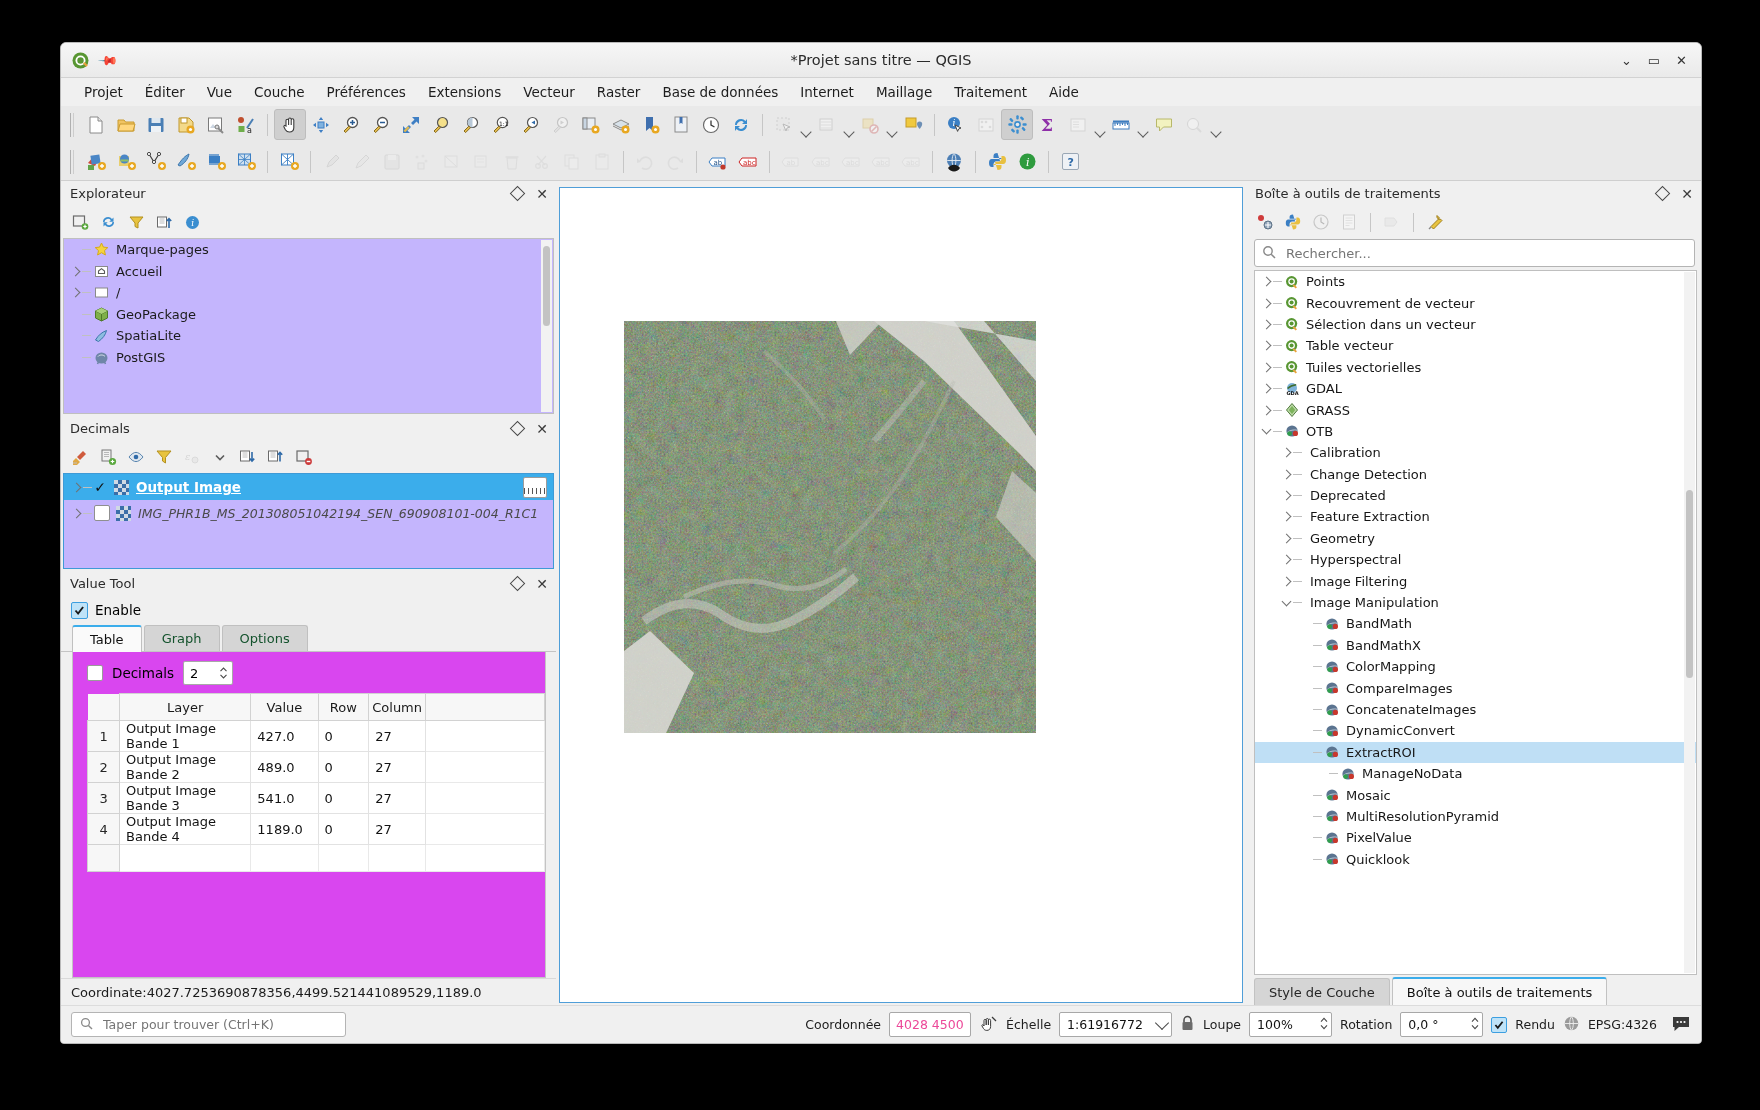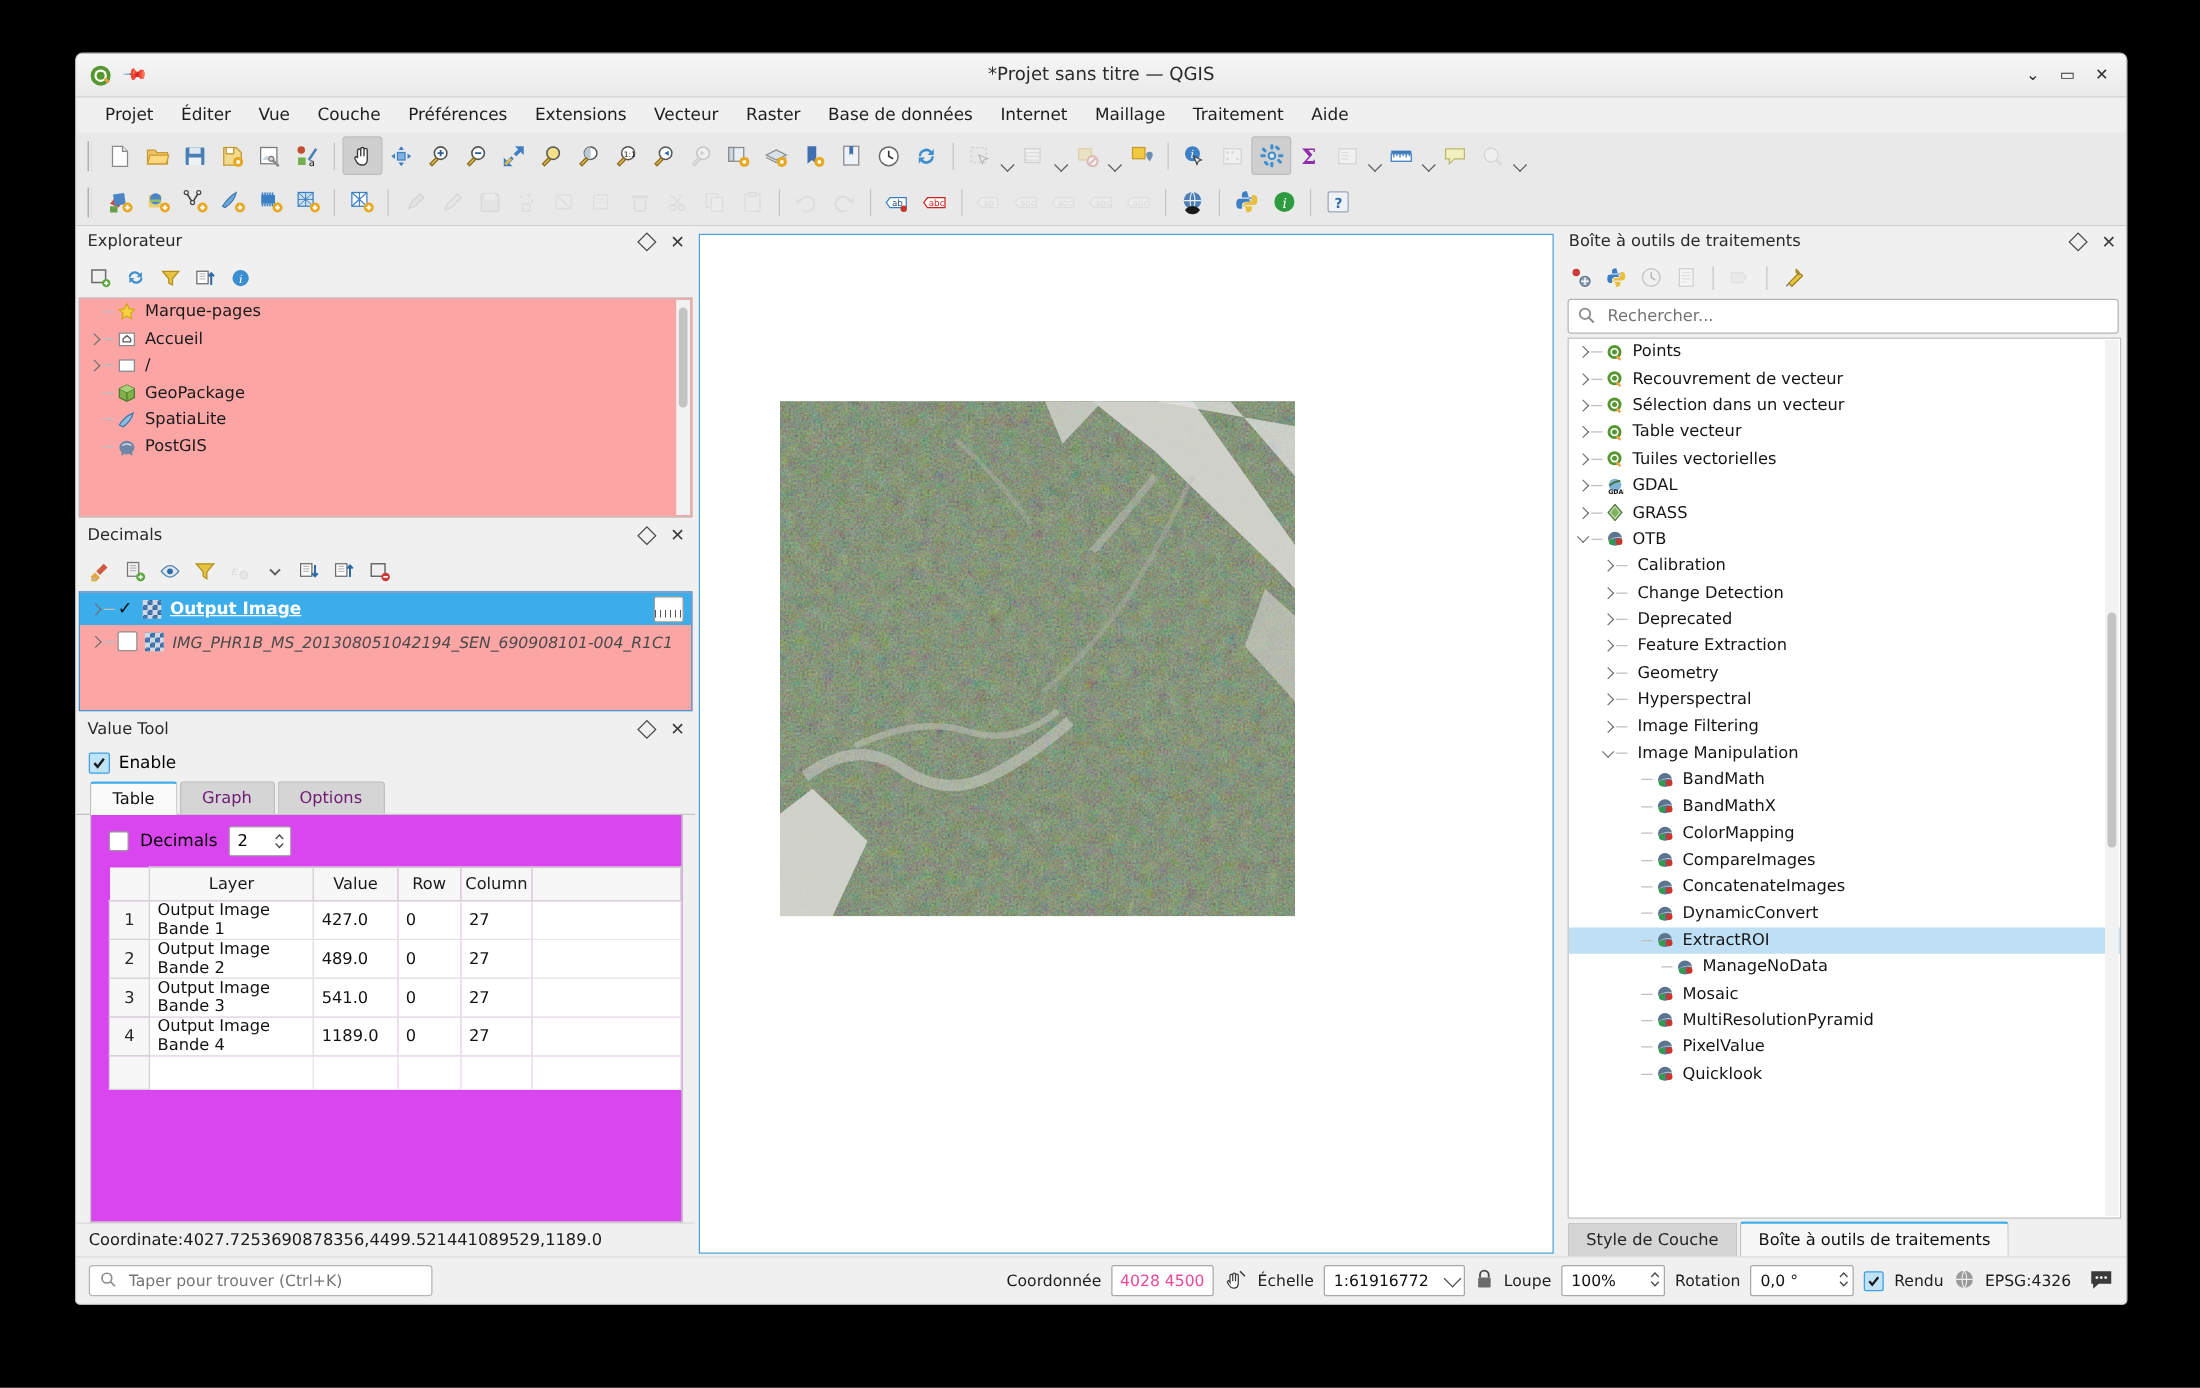--- a/index.html
+++ b/index.html
@@ -54,21 +54,21 @@
   .panel{display:flex;flex-direction:column;background:#f0f0f0;}
   .panel-title{height:25px;display:flex;align-items:center;padding:0 8px 0 9px;font-size:13px;color:#2b2b2b;flex:none;}
   .panel-title .ptools{margin-left:auto;display:flex;gap:13px;align-items:center;color:#3a3a3a;}
   .panel-title .ptools .dia{width:9px;height:9px;border:1.4px solid #4a4a4a;transform:rotate(45deg);}
   .panel-title .ptools .x{font-size:14px;line-height:1;}
 
   .ptoolbar{height:32px;display:flex;align-items:center;gap:2px;padding-left:6px;flex:none;background:#f0f0f0;}
   .pbtn{width:26px;height:26px;display:flex;align-items:center;justify-content:center;border-radius:3px;}
   .pbtn.dis{opacity:.3;}
 
-  .treebox{flex:1;min-height:0;background:#fca5a5;border:1px solid #bfbfbf;margin:0 2px 2px 2px;overflow:hidden;position:relative;}
+  .treebox{flex:1;min-height:0;background:#c4b5fd;border:1px solid #bfbfbf;margin:0 2px 2px 2px;overflow:hidden;position:relative;}
   .treerow{height:21px;display:flex;align-items:center;font-size:13px;color:#1b1b1b;white-space:nowrap;padding-left:4px;}
   .tw{width:14px;display:flex;align-items:center;justify-content:center;flex:none;color:#6c6c6c;font-size:11px;}
   .tw .arrow{width:6px;height:6px;border-right:1.5px solid #707070;border-bottom:1.5px solid #707070;transform:rotate(-45deg);}
   .tw .arrow.down{transform:rotate(45deg);margin-top:-3px;}
   .tdash{width:9px;height:1px;background:#c0c0c0;flex:none;}
   .ticon{width:20px;display:flex;align-items:center;justify-content:center;flex:none;}
 
   
   #leftcol{width:495px;flex:none;display:flex;flex-direction:column;border-right:0px;}
 
@@ -93,21 +93,21 @@
   .edit-badge{position:absolute;right:6px;top:3px;width:22px;height:19px;background:#fff;border:1px solid #9c9c9c;border-radius:2px;
      background-image:repeating-linear-gradient(to right,#555 0 1px,transparent 1px 4px);background-size:100% 6px;background-repeat:no-repeat;background-position:center bottom 3px;}
 
   
   #valuetool{flex:1;min-height:0;display:flex;flex-direction:column;}
   .vt-enable{height:28px;display:flex;align-items:center;gap:7px;padding-left:10px;font-size:13.5px;flex:none;}
   .chk-on{width:15px;height:15px;border:1.3px solid #3d9fe0;background:#bfe3f8;border-radius:2px;display:flex;align-items:center;justify-content:center;flex:none;}
   .chk-on svg{display:block;}
   .vt-tabs{height:27px;display:flex;align-items:flex-end;padding-left:11px;flex:none;border-bottom:1px solid #c4c4c4;}
   .vt-tab{height:25px;padding:0 17px;display:flex;align-items:center;font-size:13px;background:#d5d5d5;border:1px solid #c0c0c0;border-bottom:none;
-     border-radius:3px 3px 0 0;margin-right:2px;color:#701a75;}
+     border-radius:3px 3px 0 0;margin-right:2px;color:#14532d;}
   .vt-tab.on{background:#fafafa;border-top:2px solid #3badeb;color:#111;position:relative;top:1px;}
   .vt-panel{flex:1;min-height:0;background:#d946ef;border:1px solid #c4c4c4;border-top:none;margin:0 10px 0 11px;display:flex;flex-direction:column;padding-top:7px;}
   .dec-row{height:28px;display:flex;align-items:center;gap:9px;padding-left:14px;font-size:13.5px;flex:none;}
   .dec-chk{width:14px;height:14px;border:1.3px solid #9a9a9a;background:#fff;border-radius:2px;flex:none;}
   .spin{width:42px;height:22px;border:1px solid #a8a8a8;background:#fff;border-radius:2px;display:flex;align-items:center;font-size:13px;padding-left:6px;position:relative;}
   .spin .arrows{position:absolute;right:4px;top:1px;bottom:1px;display:flex;flex-direction:column;justify-content:center;gap:3px;}
 
   table.vt{border-collapse:collapse;margin:6px 0 0 14px;font-size:13px;table-layout:fixed;}
   table.vt th{background:#f7f7f7;border:1px solid #d2d2d2;font-weight:normal;height:24px;color:#1a1a1a;}
   table.vt td{background:#fff;border:1px solid #e2e2e2;height:26px;padding:0 6px;color:#131313;}

